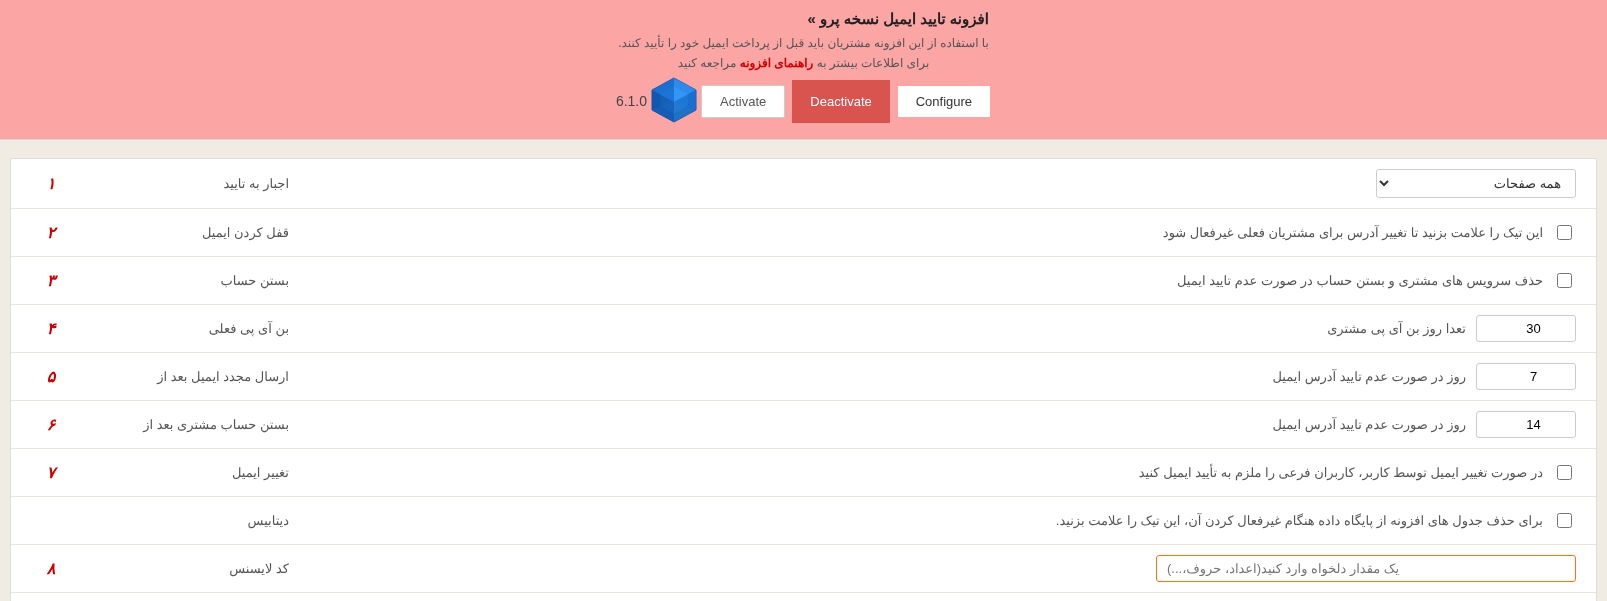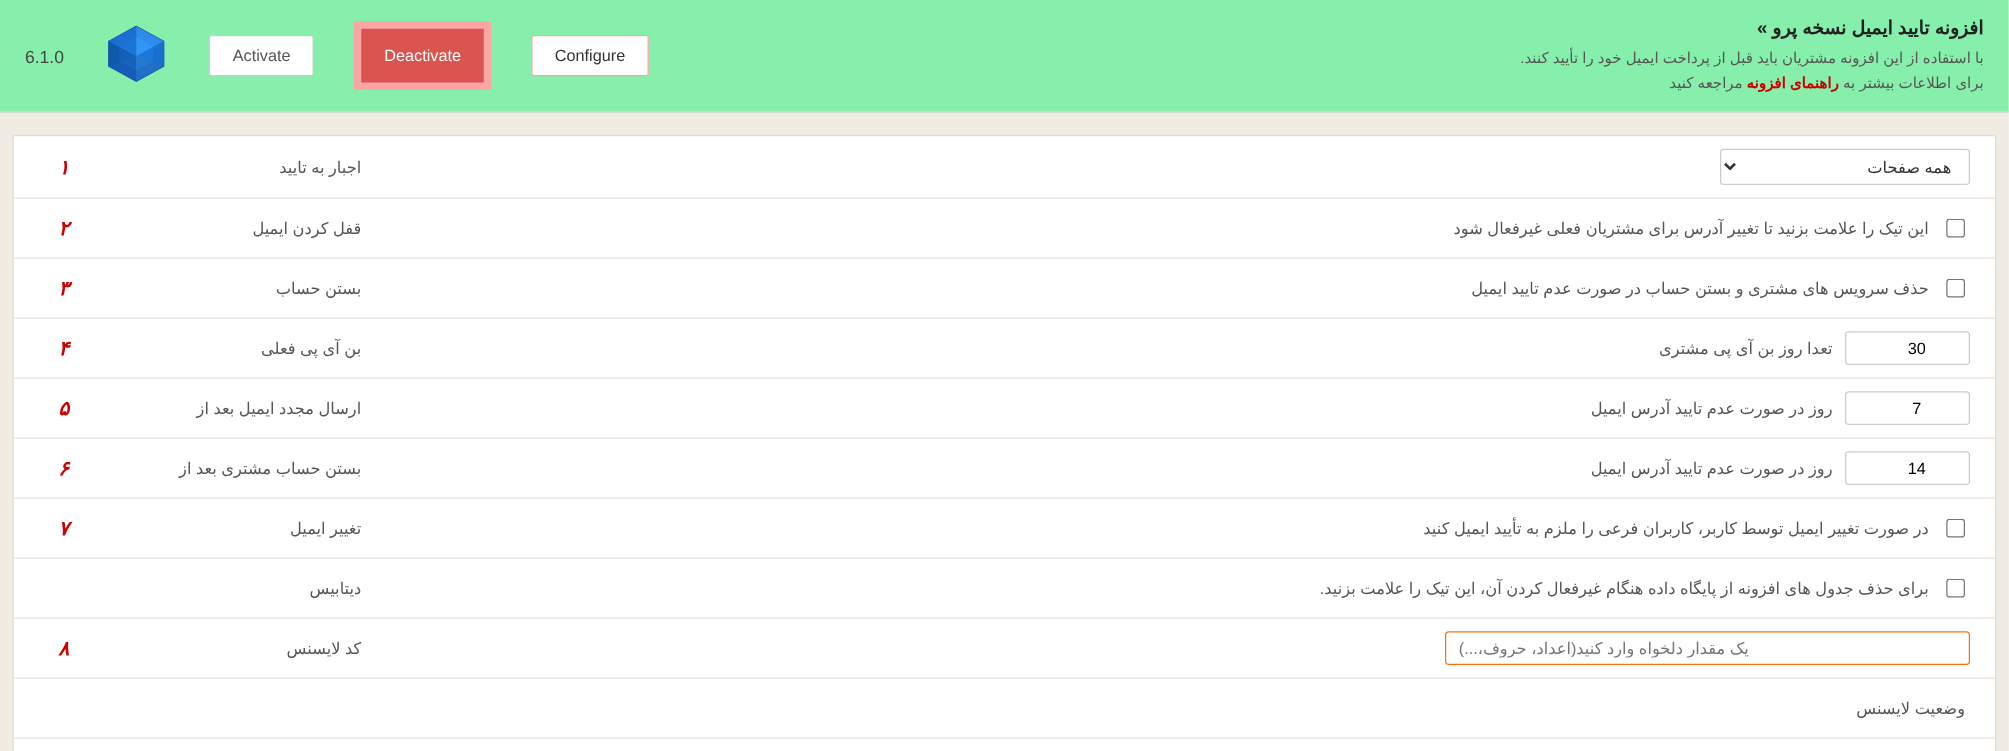--- a/index.html
+++ b/index.html
@@ -6,53 +6,55 @@
     body {
       font-family: Tahoma, Arial, sans-serif;
       background: #f0ece4;
       min-height: 601px;
       font-size: 13px;
       direction: rtl;
     }
 
     
     .header {
-      background: #86efac;
+      background: #fca5a5;
       border-bottom: 1px solid #e0d8cc;
       padding: 10px 20px;
       display: flex;
       align-items: center;
       justify-content: space-between;
       min-height: 90px;
+      flex-direction: column;
     }
     .header-left {
       direction: rtl;
       text-align: right;
       flex: 1;
     }
     .header-title {
       font-size: 15px;
       font-weight: bold;
       color: #222;
       margin-bottom: 5px;
     }
     .header-desc {
       font-size: 12px;
       color: #555;
       line-height: 1.7;
+      text-align: center;
     }
     .header-desc a {
       color: #c00;
       text-decoration: none;
       font-weight: bold;
     }
     .header-right {
       display: flex;
       align-items: center;
-      gap: 32px;
+      gap: 1px;
       direction: ltr;
     }
     .version-text {
       font-size: 14px;
       color: #444;
     }
     .logo-icon {
       width: 52px;
       height: 52px;
     }

